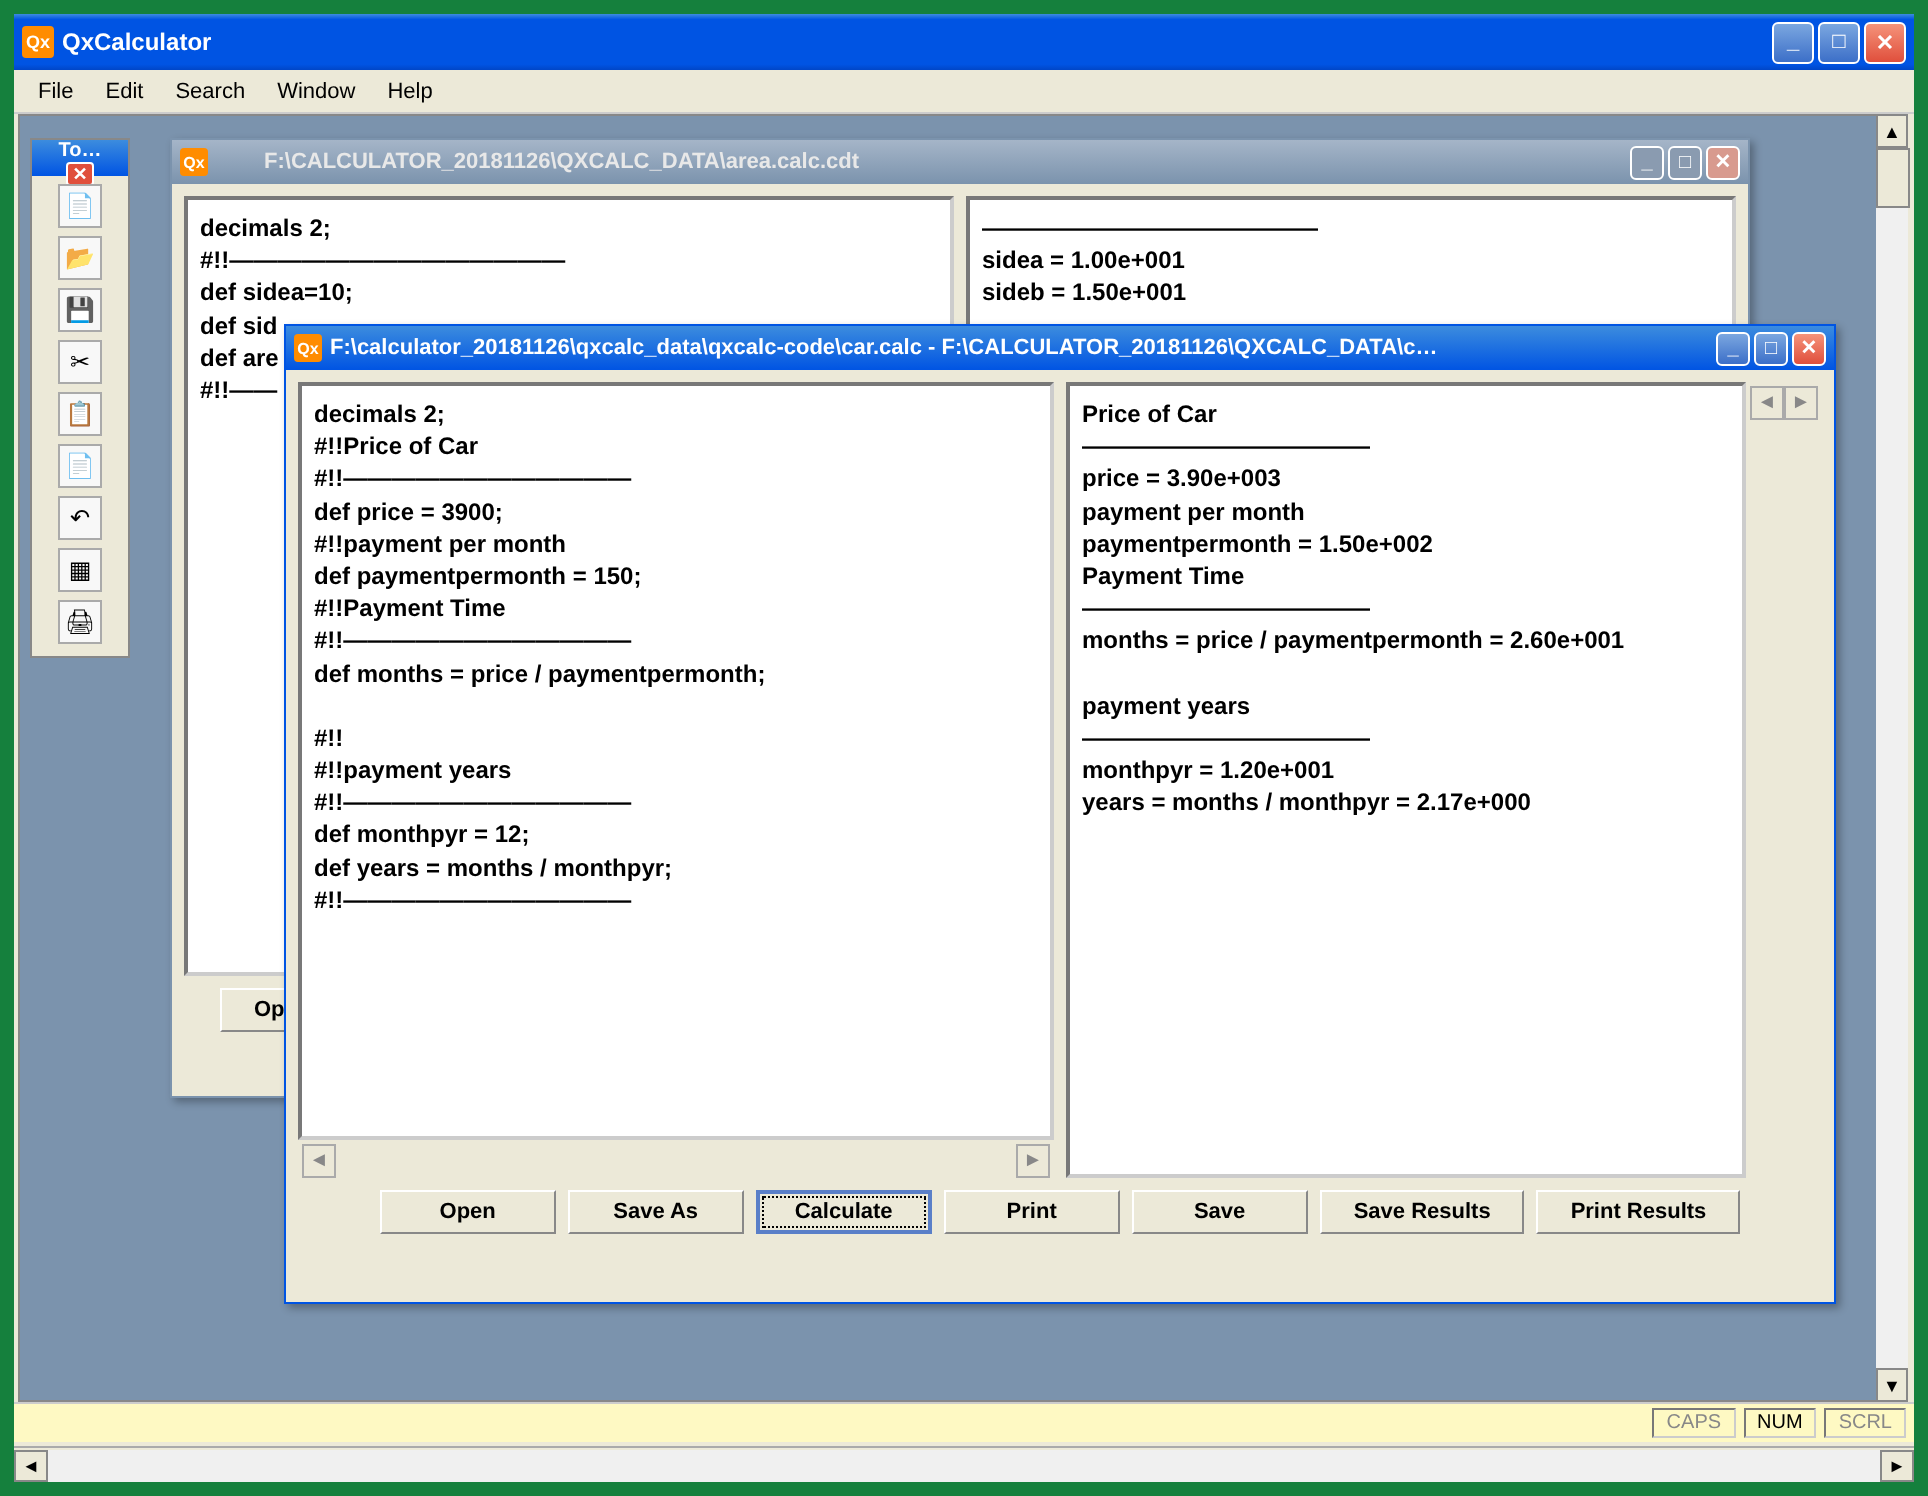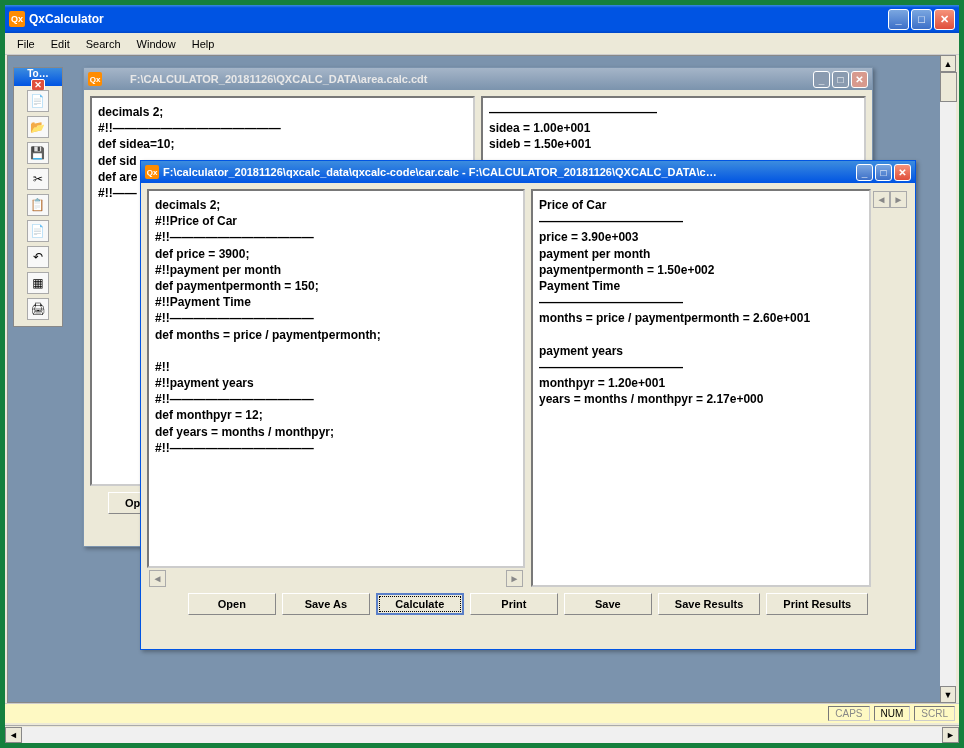--- a/index.html
+++ b/index.html
@@ -1,19 +1,19 @@
 <!DOCTYPE html>
 <html><head>
 <meta charset="utf-8">
 <style>
 * { box-sizing: border-box; margin: 0; padding: 0; }
 body { font-family: Tahoma, Arial, sans-serif; font-size: 11px; background: #ece9d8; overflow: hidden; width: 964px; height: 748px; position: relative; }
 
 
-.main-window { position: absolute; top: 0; left: 0; width: 964px; height: 748px; background: #ece9d8; border: 5px solid #15803d; }
+.main-window { position: absolute; top: 0; left: 0; width: 964px; height: 748px; background: #ece9d8; border: 7px solid #15803d; }
 .main-titlebar { height: 28px; background: linear-gradient(to bottom, #3c8cde 0%, #0054e3 10%, #0054e3 90%, #0046c7 100%); display: flex; align-items: center; padding: 0 4px; }
 .main-titlebar .icon { width: 16px; height: 16px; background: #ff8c00; margin-right: 4px; border-radius: 2px; display:flex; align-items:center; justify-content:center; color:#fff; font-size:9px; font-weight:bold;}
 .main-titlebar .title { color: #fff; font-weight: bold; flex: 1; font-size: 12px; }
 .winbtns { display: flex; gap: 2px; }
 .winbtn { width: 21px; height: 21px; border: 1px solid #fff; border-radius: 3px; display: flex; align-items: center; justify-content: center; color: #fff; font-weight: bold; font-size: 11px; cursor: pointer; }
 .winbtn.min, .winbtn.max { background: linear-gradient(to bottom, #7ba7e0, #3c6fc8); }
 .winbtn.close { background: linear-gradient(to bottom, #f5937a, #e04f3c); }
 
 .menubar { height: 22px; background: #ece9d8; display: flex; align-items: center; padding: 0 4px; border-bottom: 1px solid #ccc; }
 .menubar span { padding: 2px 8px; cursor: pointer; }

